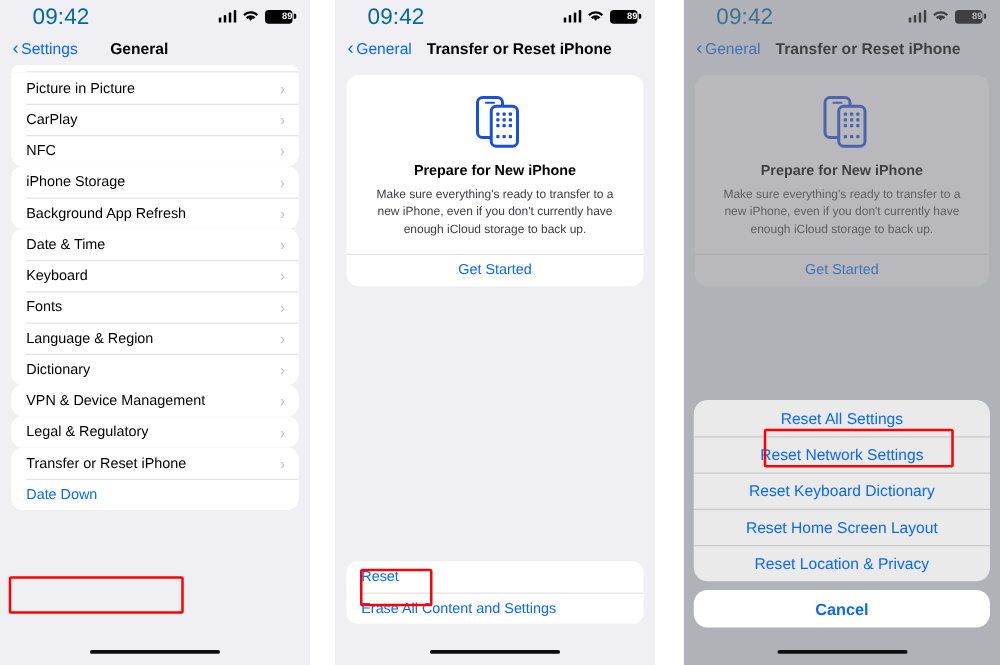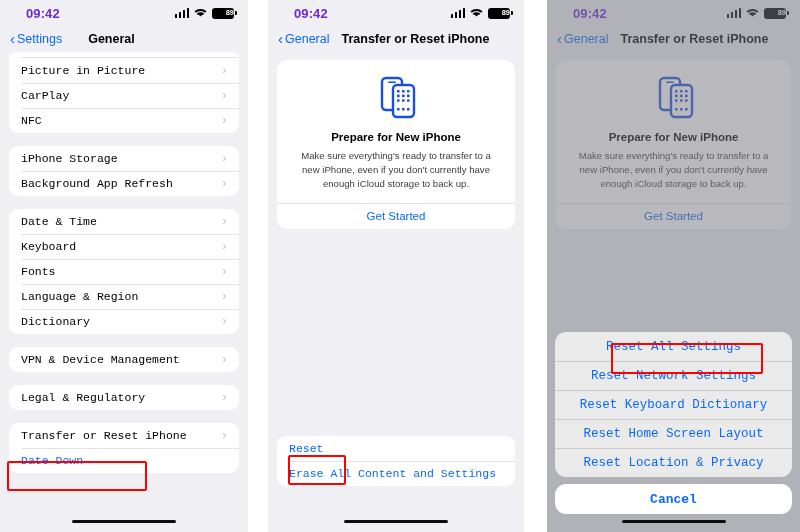--- a/index.html
+++ b/index.html
@@ -35,23 +35,23 @@
     height: 26px;
     display: flex;
     align-items: center;
     justify-content: space-between;
     padding: 0 14px 0 18px;
     background: transparent;
     position: relative;
     z-index: 5;
   }
   .sb-time {
-    font-size: 13px;
-    font-weight: bold;
-    color: #6d28d9;
+    font-size: 18px;
+    font-weight: normal;
+    color: #0369a1;
     letter-spacing: 0.1px;
     padding-left: 8px;
   }
   .sb-right { display: flex; align-items: center; gap: 5px; }
   .sig { display: flex; align-items: flex-end; gap: 1.5px; height: 10px; }
   .sig i { display: block; width: 2.5px; background: #000; border-radius: 0.5px; }
   .sig i:nth-child(1) { height: 4px; }
   .sig i:nth-child(2) { height: 6px; }
   .sig i:nth-child(3) { height: 8px; }
   .sig i:nth-child(4) { height: 10px; }
@@ -97,22 +97,20 @@
     padding: 0 9px;
     height: calc(532px - 52px);
     overflow: hidden;
   }
 
   
   .group {
     background: #ffffff;
     border-radius: 9px;
     overflow: hidden;
-    margin-bottom: 13px;
-    font-family: Liberation Mono, monospace;
   }
   .row {
     height: 25px;
     display: flex;
     align-items: center;
     justify-content: space-between;
     padding: 0 11px 0 12px;
     font-size: 11.5px;
     color: #000;
     position: relative;
@@ -199,23 +197,22 @@
   
   .dim {
     position: absolute;
     inset: 0;
     background: rgba(120,120,128,0.52);
     z-index: 10;
   }
   .sheet {
     position: absolute;
     left: 8px; right: 8px;
-    bottom: 18px;
+    bottom: 30px;
     z-index: 20;
-    font-family: Liberation Mono, monospace;
   }
   .sheet-group {
     background: rgba(246,246,246,0.82);
     border-radius: 11px;
     overflow: hidden;
     margin-bottom: 7px;
   }
   .sheet-item {
     height: 29px;
     display: flex; align-items: center; justify-content: center;

